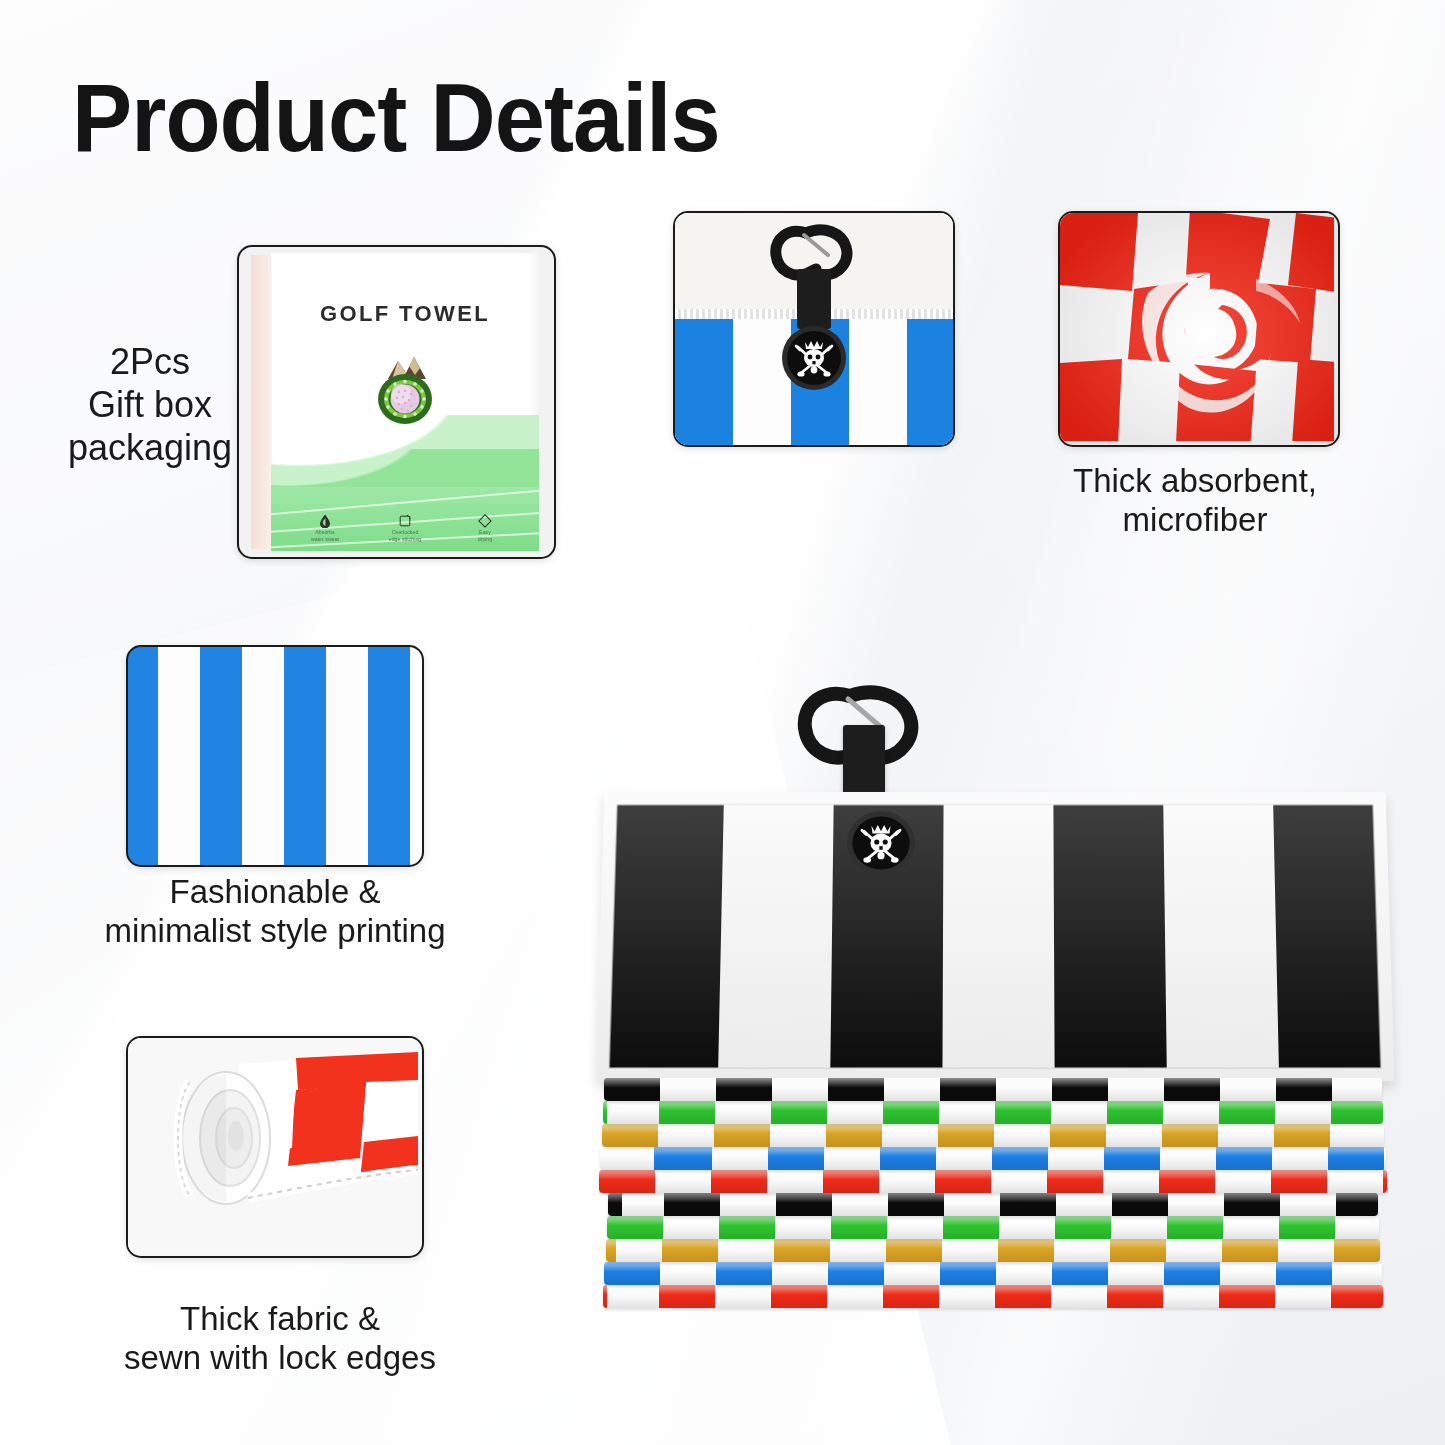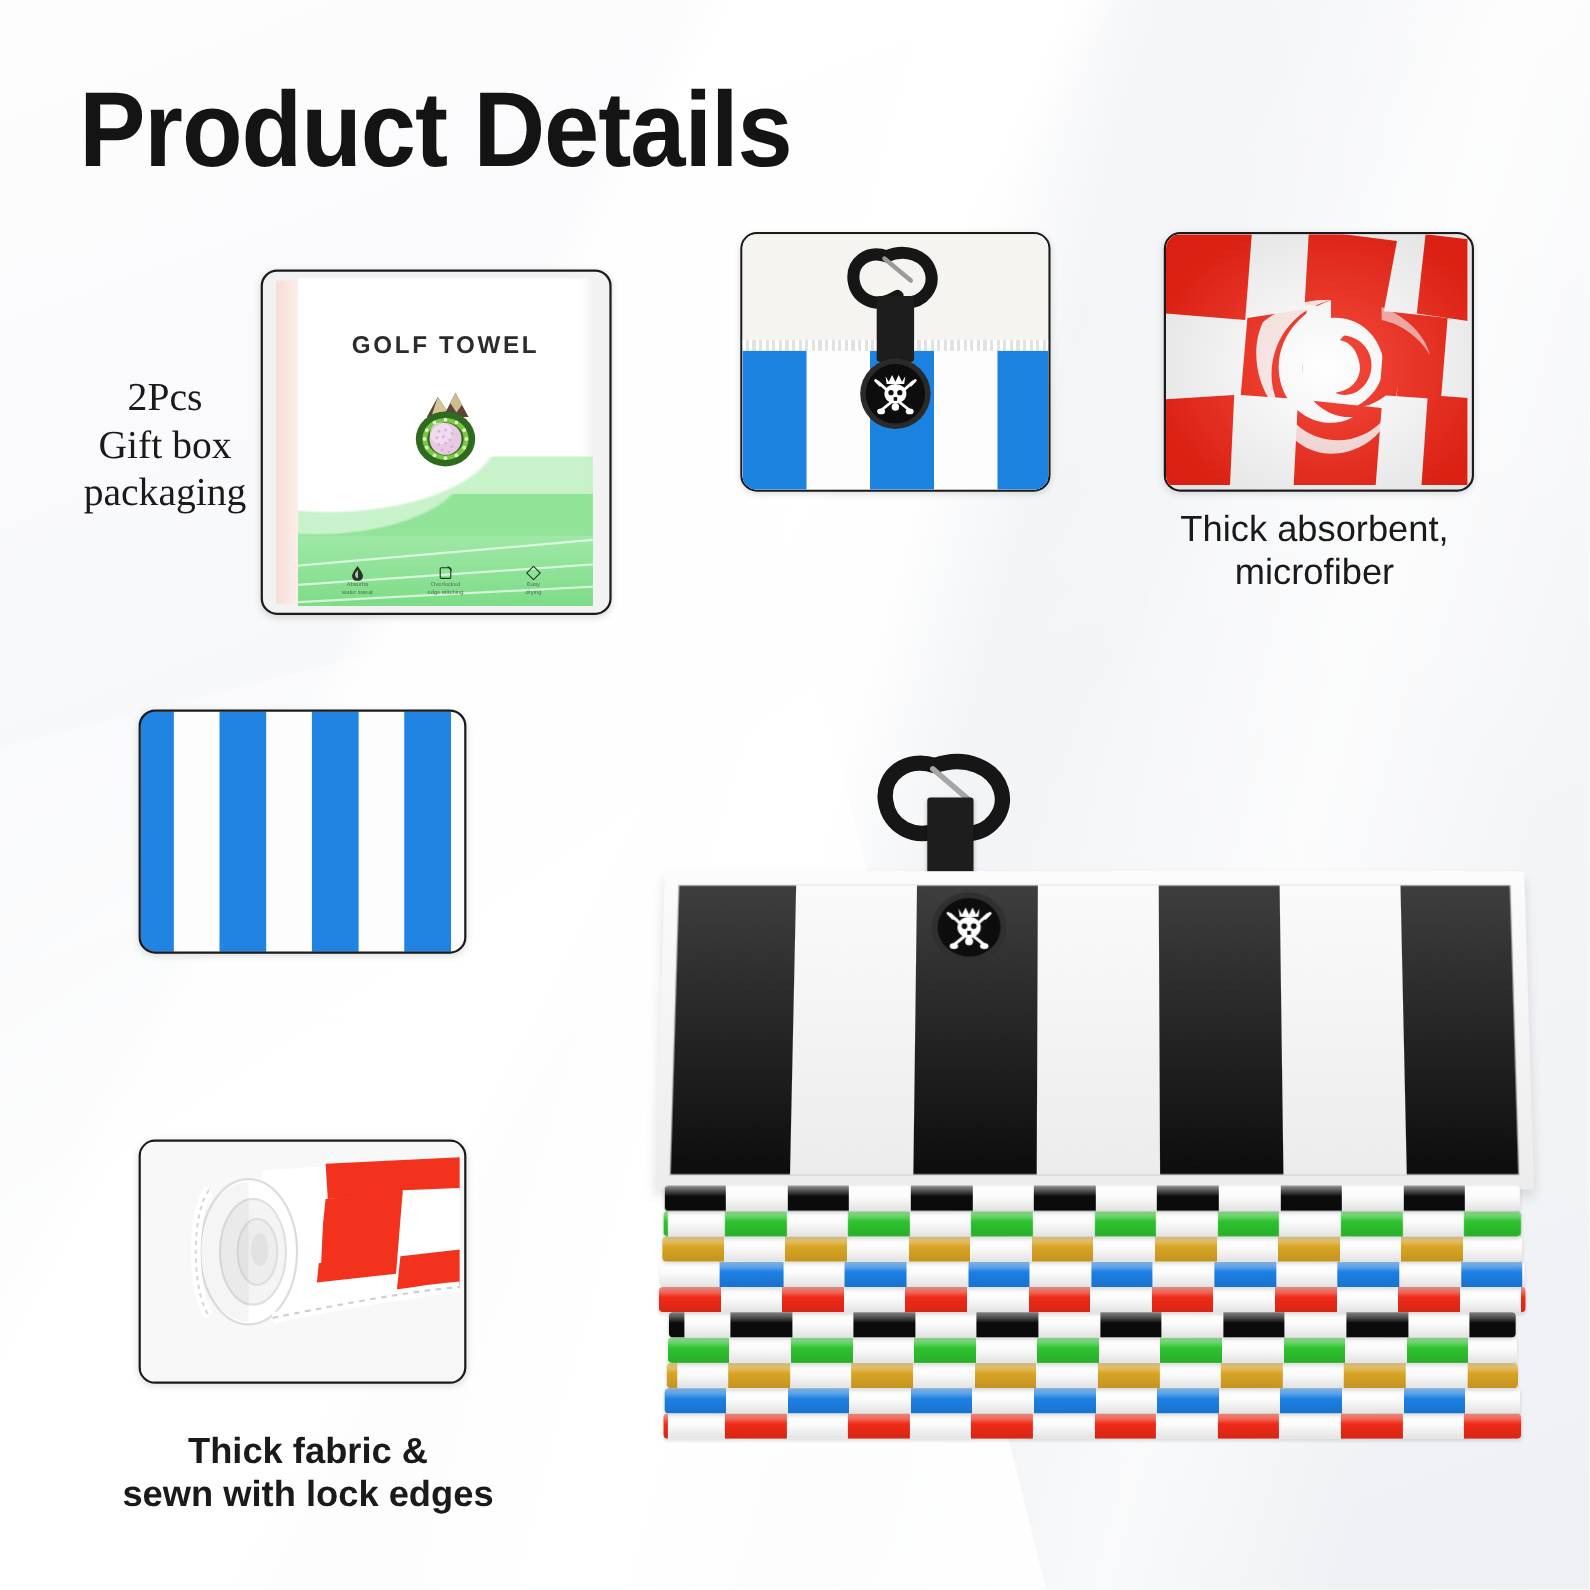--- a/index.html
+++ b/index.html
@@ -130,21 +130,21 @@
     display:flex; justify-content:space-around; align-items:flex-end;
     padding:0 14px; box-sizing:border-box;
   }
   .box-feat { text-align:center; width:74px; }
   .bf-icon { height:17px; display:flex; align-items:center; justify-content:center; }
   .bf-text {
     font-size:5.5px; line-height:1.25; color:#3c5c3f; white-space:pre-line;
     transform:scale(.96); opacity:.85;
   }
   #cap-giftbox {
-    left: 40px; top: 340px; width: 220px; font-size: 36px; line-height: 1.2; font-family: Liberation Serif, serif;
+    left: 40px; top: 340px; width: 220px; font-size: 36px; line-height: 1.2;
   }
 
   
   #panel-buckle { left: 673px; top: 211px; width: 278px; height: 232px; }
   .blue-check-bg {
     position:absolute; inset:0;
     background:#f4f3ef;
   }
   .bc-top { position:absolute; left:0; top:0; width:100%; height:44%; background:#f5f4f0; }
   .bc-grid {
@@ -183,21 +183,21 @@
     background-image:
       linear-gradient(90deg, #2183e2 50%, transparent 50%),
       linear-gradient(90deg, transparent 50%, #2183e2 50%);
     background-size: 84px 80px, 84px 80px;
     background-position: -12px -32px, 30px 8px;
   }
   #cap-swatch { left: 60px; top: 873px; width: 430px; }
 
   
   #panel-roll { left: 126px; top: 1036px; width: 294px; height: 218px; background:#f7f7f7; }
-  #cap-roll { left: 85px; top: 1300px; width: 390px; font-weight: bold; }
+  #cap-roll { left: 85px; top: 1300px; width: 390px; }
 
   
   #hero { position:absolute; left:560px; top:680px; width:860px; height:660px; }
   #hero-shadow {
     position:absolute; left:40px; top:560px; width:790px; height:40px;
     background: radial-gradient(ellipse 50% 50% at 50% 50%, rgba(0,0,0,0.17), rgba(0,0,0,0) 72%);
   }
   .hero-carabiner { position:absolute; left:232px; top:0px; }
   .hero-strap {
     position:absolute; left:283px; top:45px; width:42px; height:75px;
@@ -425,20 +425,22 @@
           <rect width="274" height="228" fill="url(#none)"></rect>
         </g>
       </svg>
       <div style="position:absolute;inset:0;background:radial-gradient(ellipse 60% 60% at 52% 52%, rgba(255,255,255,0.18), rgba(0,0,0,0.10) 100%);"></div>
     </div>
   </div>
   <div class="caption" id="cap-microfiber">Thick absorbent,
 microfiber</div>
 
   <div class="panel" id="panel-swatch"></div>
+  <div class="caption" id="cap-swatch">Fashionable &amp;
+minimalist style printing</div>
 
   <div class="panel" id="panel-roll">
     <svg width="290" height="214" viewBox="0 0 290 214" preserveAspectRatio="none">
       <rect width="290" height="214" fill="#f8f8f8"></rect>
 
       <path d="M110 26 L290 14 L290 132 L120 160 Z" fill="#ffffff"></path>
       <path d="M168 20 L290 14 L290 44 L170 52 Z" fill="#f3321e"></path>
       <path d="M238 44 L290 42 L290 98 L236 104 Z" fill="#ffffff"></path>
       <path d="M168 52 L238 46 L232 120 L160 128 Z" fill="#f3321e"></path>
       <path d="M112 28 L168 22 L164 110 L112 118 Z" fill="#ffffff"></path>

